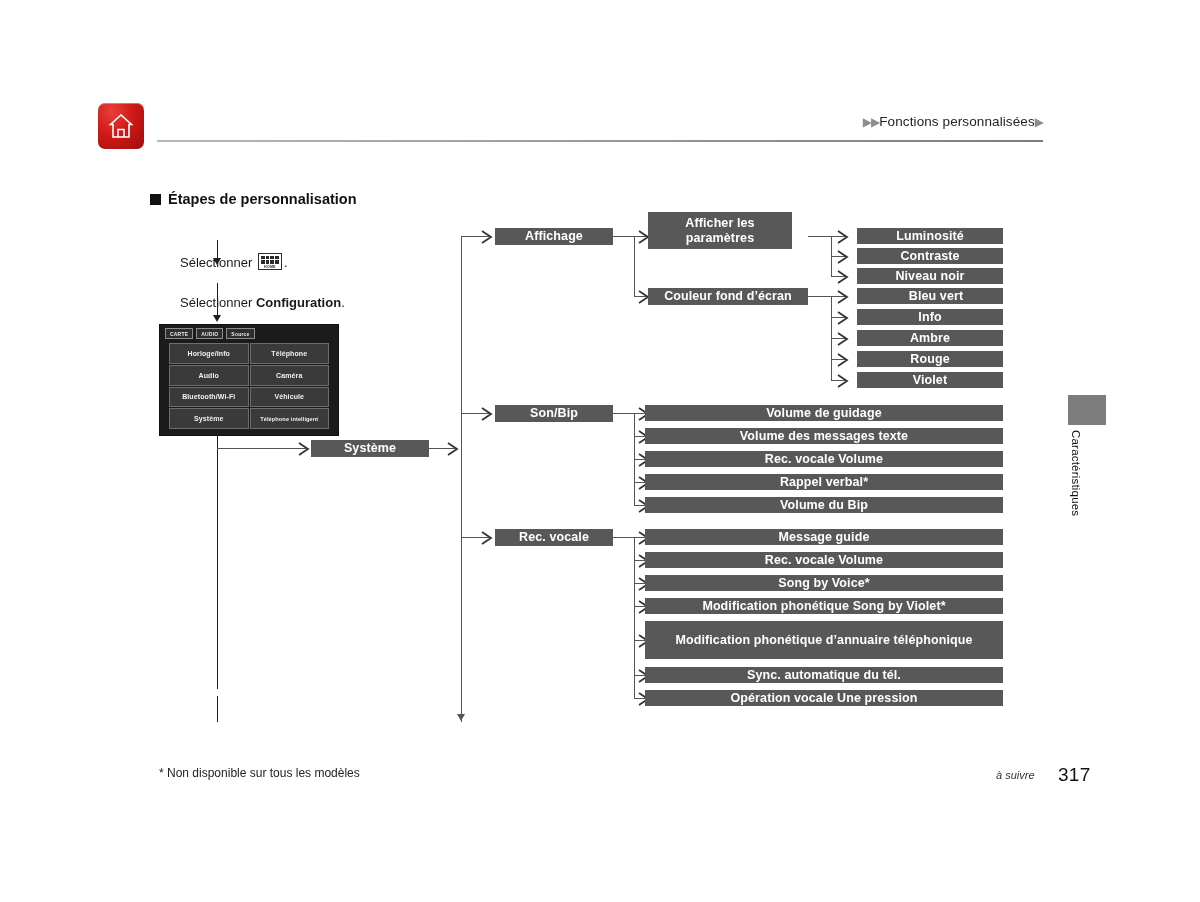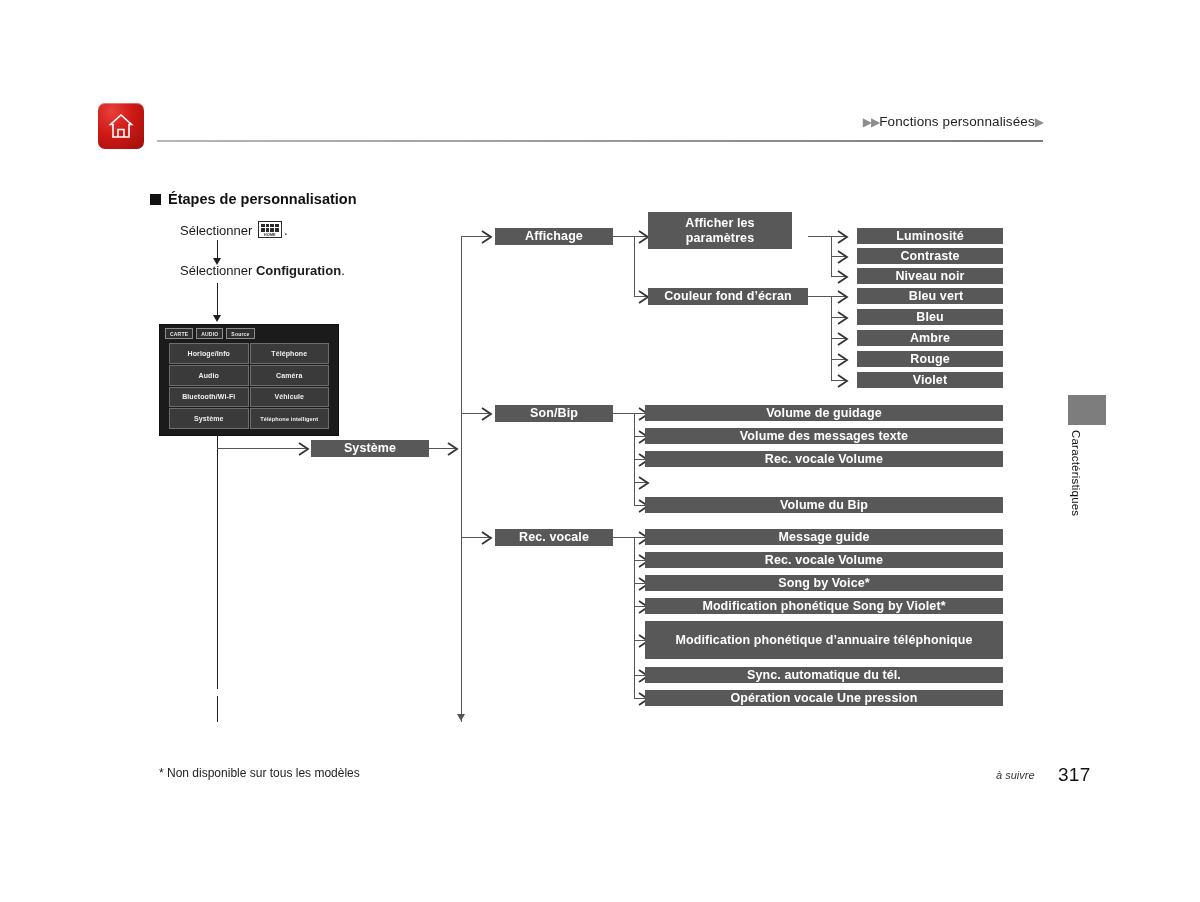--- a/index.html
+++ b/index.html
@@ -38,21 +38,21 @@
     position:absolute;left:150px;top:191px;
     font-size:14.5px;font-weight:bold;color:#111;white-space:nowrap;
   }
   .section-title .sq{
     display:inline-block;width:11px;height:11px;background:#111;
     margin-right:7px;vertical-align:-1px;
   }
 
   
   .step{
-    position:absolute;font-size:13px;color:#1a1a1a;white-space:nowrap;
+    position:absolute;font-size:13px;color:#1a1a1a;white-space:nowrap;margin-top:32px;
   }
   .step b{font-weight:bold;}
   .step-1{left:180px;top:221px;}
   .step-2{left:180px;top:263px;}
 
   .home-key{
     display:inline-block;width:22px;height:15px;
     border:1px solid #2b2b2b;background:#fff;
     vertical-align:-3px;margin:0 2px;position:relative;
   }
@@ -290,21 +290,21 @@
       </svg>
   </div>
   <div class="box" style="left:857px;top:288px;width:146px;height:16px;padding-left:16px;">Bleu vert</div>
 
   <div class="ln h" style="left:831px;top:317px;width:16px;"></div>
   <div class="chev" style="left:836px;top:311px;">
     <svg width="14" height="14" viewBox="0 0 14 14">
         <path d="M2 1 L11 7 L2 13" fill="none" stroke="#333" stroke-width="1.8"></path>
       </svg>
   </div>
-  <div class="box" style="left:857px;top:309px;width:146px;height:16px;">Bleu</div>
+  <div class="box" style="left:857px;top:309px;width:146px;height:16px;">Info</div>
 
   <div class="ln h" style="left:831px;top:338px;width:16px;"></div>
   <div class="chev" style="left:836px;top:332px;">
     <svg width="14" height="14" viewBox="0 0 14 14">
         <path d="M2 1 L11 7 L2 13" fill="none" stroke="#333" stroke-width="1.8"></path>
       </svg>
   </div>
   <div class="box" style="left:857px;top:330px;width:146px;height:16px;">Ambre</div>
 
   <div class="ln h" style="left:831px;top:359px;width:16px;"></div>
@@ -357,20 +357,21 @@
       </svg>
   </div>
   <div class="box" style="left:645px;top:451px;width:358px;height:16px;">Rec. vocale Volume</div>
 
   <div class="ln h" style="left:634px;top:482px;width:14px;"></div>
   <div class="chev" style="left:637px;top:476px;">
     <svg width="14" height="14" viewBox="0 0 14 14">
         <path d="M2 1 L11 7 L2 13" fill="none" stroke="#333" stroke-width="1.8"></path>
       </svg>
   </div>
+  <div class="box" style="left:645px;top:474px;width:358px;height:16px;">Rappel verbal*</div>
 
   <div class="ln h" style="left:634px;top:505px;width:14px;"></div>
   <div class="chev" style="left:637px;top:499px;">
     <svg width="14" height="14" viewBox="0 0 14 14">
         <path d="M2 1 L11 7 L2 13" fill="none" stroke="#333" stroke-width="1.8"></path>
       </svg>
   </div>
   <div class="box" style="left:645px;top:497px;width:358px;height:16px;">Volume du Bip</div>
 
   <div class="ln h" style="left:461px;top:537px;width:28px;"></div>

